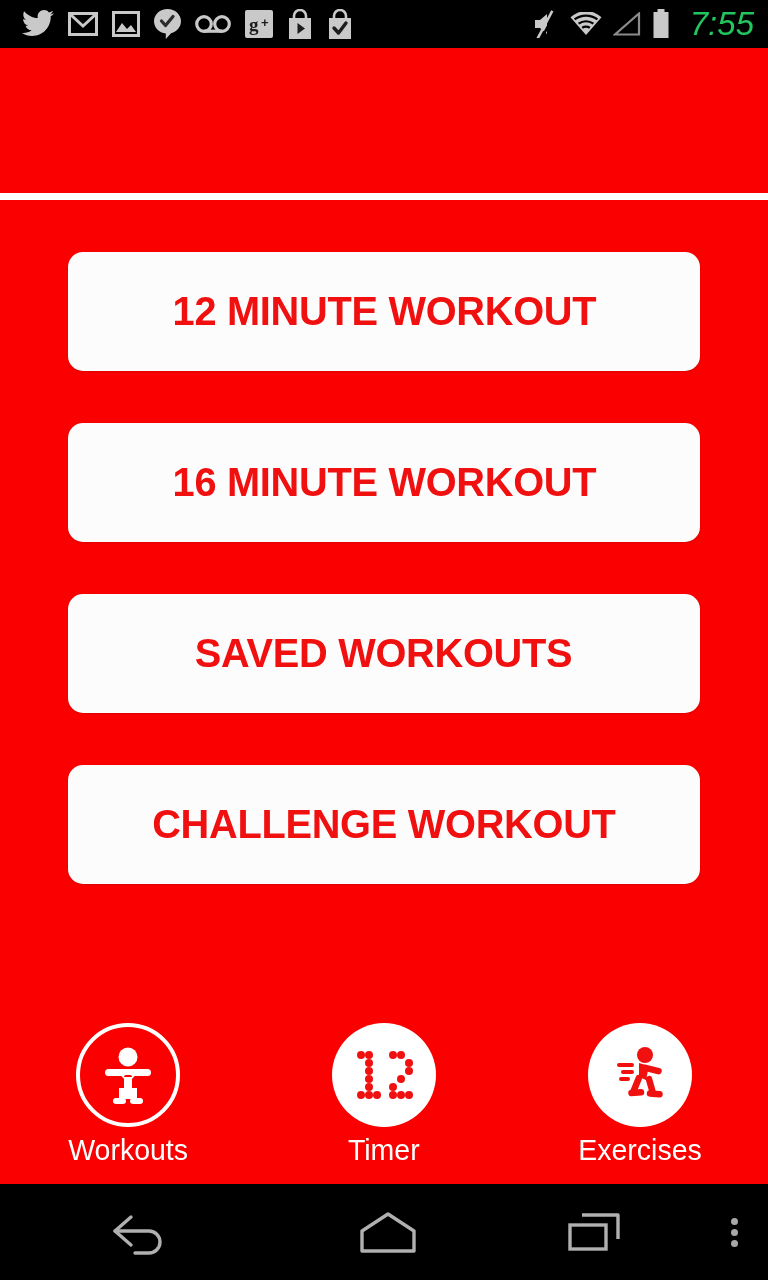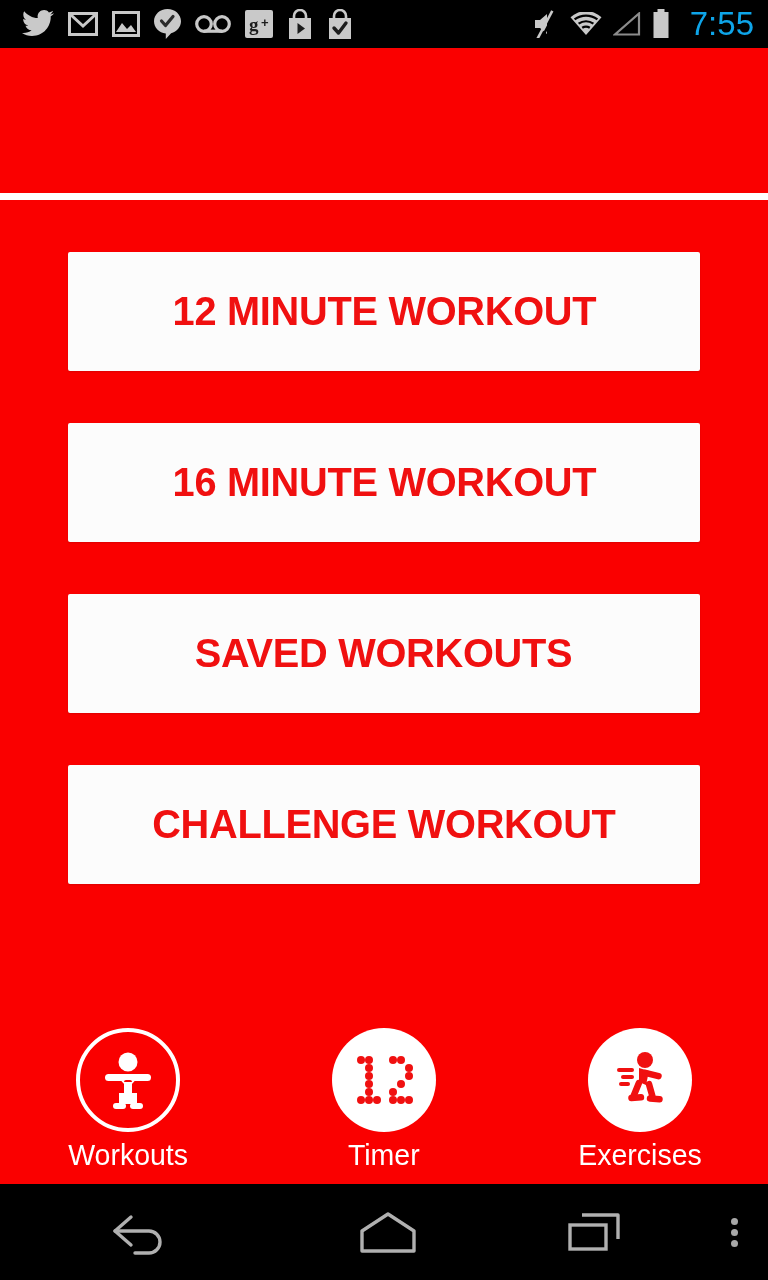--- a/index.html
+++ b/index.html
@@ -23,23 +23,24 @@
     height:48px; flex:0 0 48px;
     background:#000;
     display:flex; align-items:center;
     padding:0 14px 0 22px;
     color:#c9c9c9;
   }
   #status-left { display:flex; align-items:center; gap:14px; }
   #status-right { margin-left:auto; display:flex; align-items:center; gap:11px; }
   .sicon { display:block; }
   #clock {
-    font-size:33px; color:#0ea5e9; margin-left:9px;
+    font-size:33px; color:#22c55e; margin-left:9px;
     letter-spacing:0px; font-weight:400;
     font-family:"Liberation Sans", sans-serif;
+    font-style:italic;
   }
 
   
   #header {
     flex:0 0 152px;
     position:relative;
     display:flex; align-items:center; justify-content:center;
     background:#FA0000;
   }
   #app-title {
@@ -59,21 +60,21 @@
   
   #content {
     flex:1 1 auto;
     position:relative;
     display:flex; flex-direction:column;
     padding:52px 68px 0 68px;
   }
   .workout-btn {
     height:119px;
     background:#FCFCFC;
-    border-radius:2px;
+    border-radius:15px;
     display:flex; align-items:center; justify-content:center;
     margin-bottom:52px;
     box-shadow:0 1px 2px rgba(0,0,0,0.12);
     cursor:pointer;
     border:none;
     width:100%;
   }
   .workout-btn-label {
     color:#F01010;
     font-size:41px;
@@ -81,21 +82,21 @@
     letter-spacing:-0.3px;
     font-family:"Liberation Sans", sans-serif;
     white-space:nowrap;
     transform:scaleX(0.97);
   }
 
   
   #bottom-nav {
     flex:0 0 auto;
     height:178px;
-    display:flex; align-items:flex-end;
+    display:flex; align-items:center;
     padding:12px 0 12px 0;
     background:#FA0000;
   }
   .nav-item {
     flex:1 1 0;
     display:flex; flex-direction:column;
     align-items:center; justify-content:flex-start;
     cursor:pointer;
   }
   .nav-icon {

